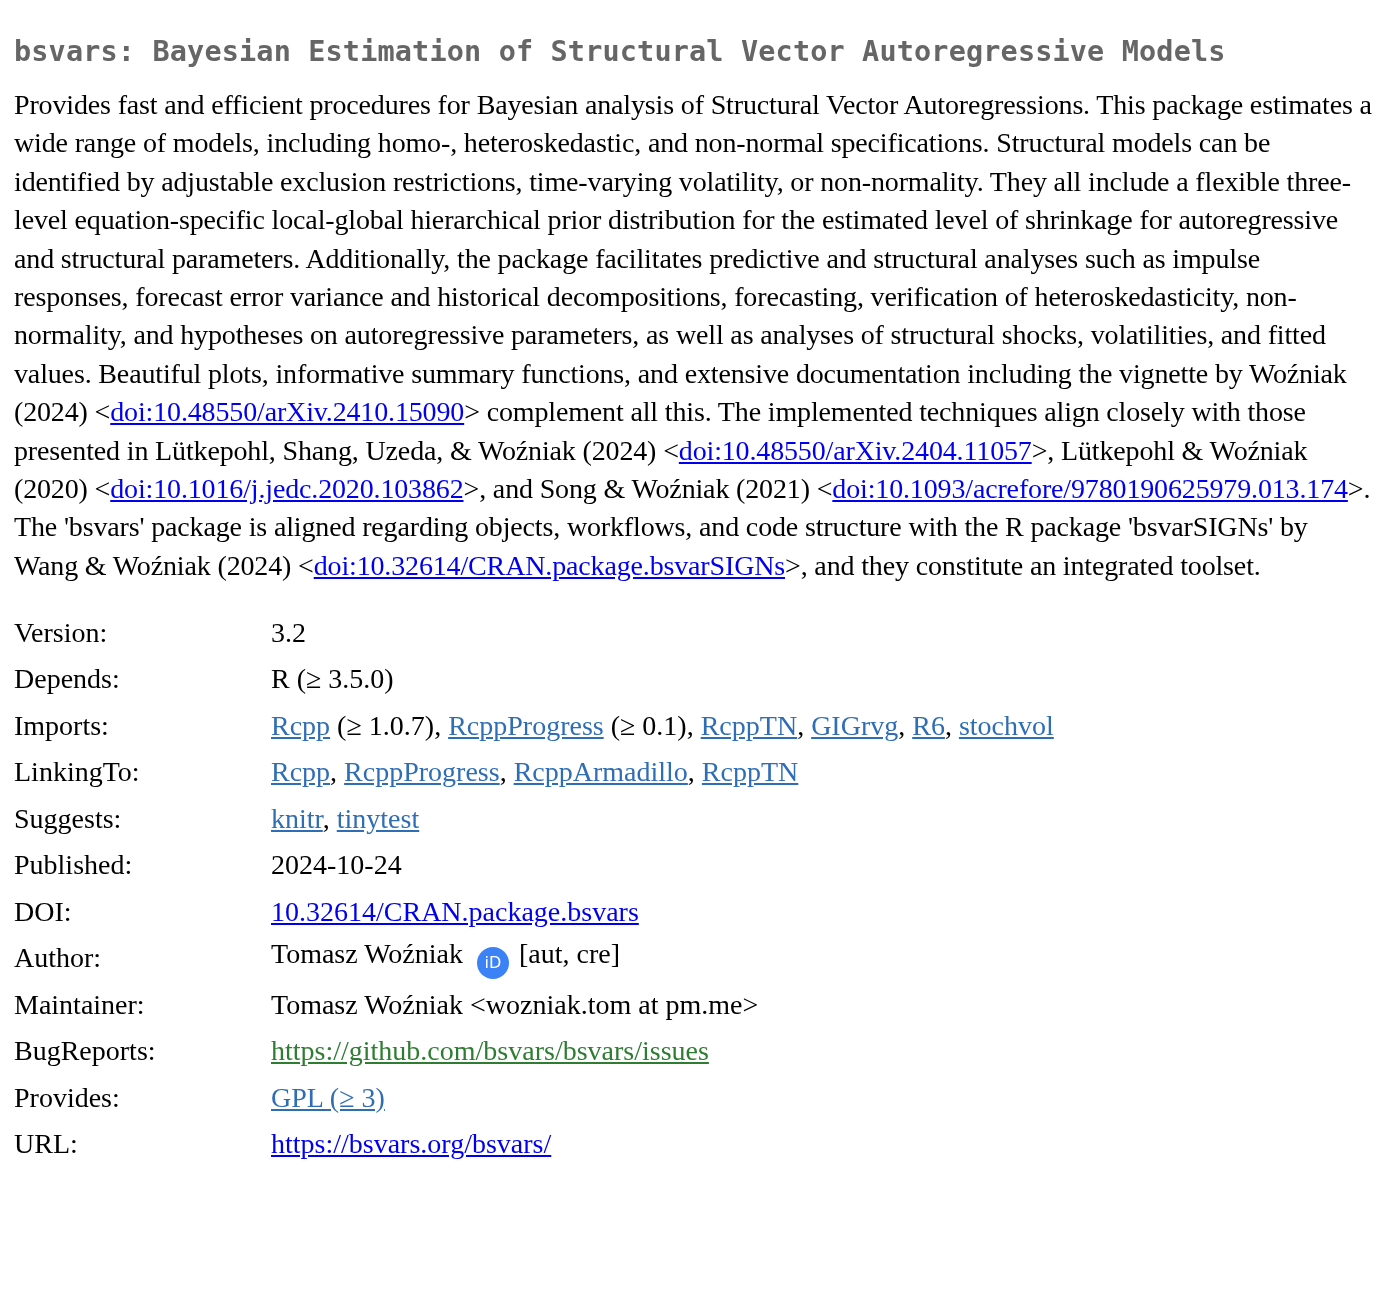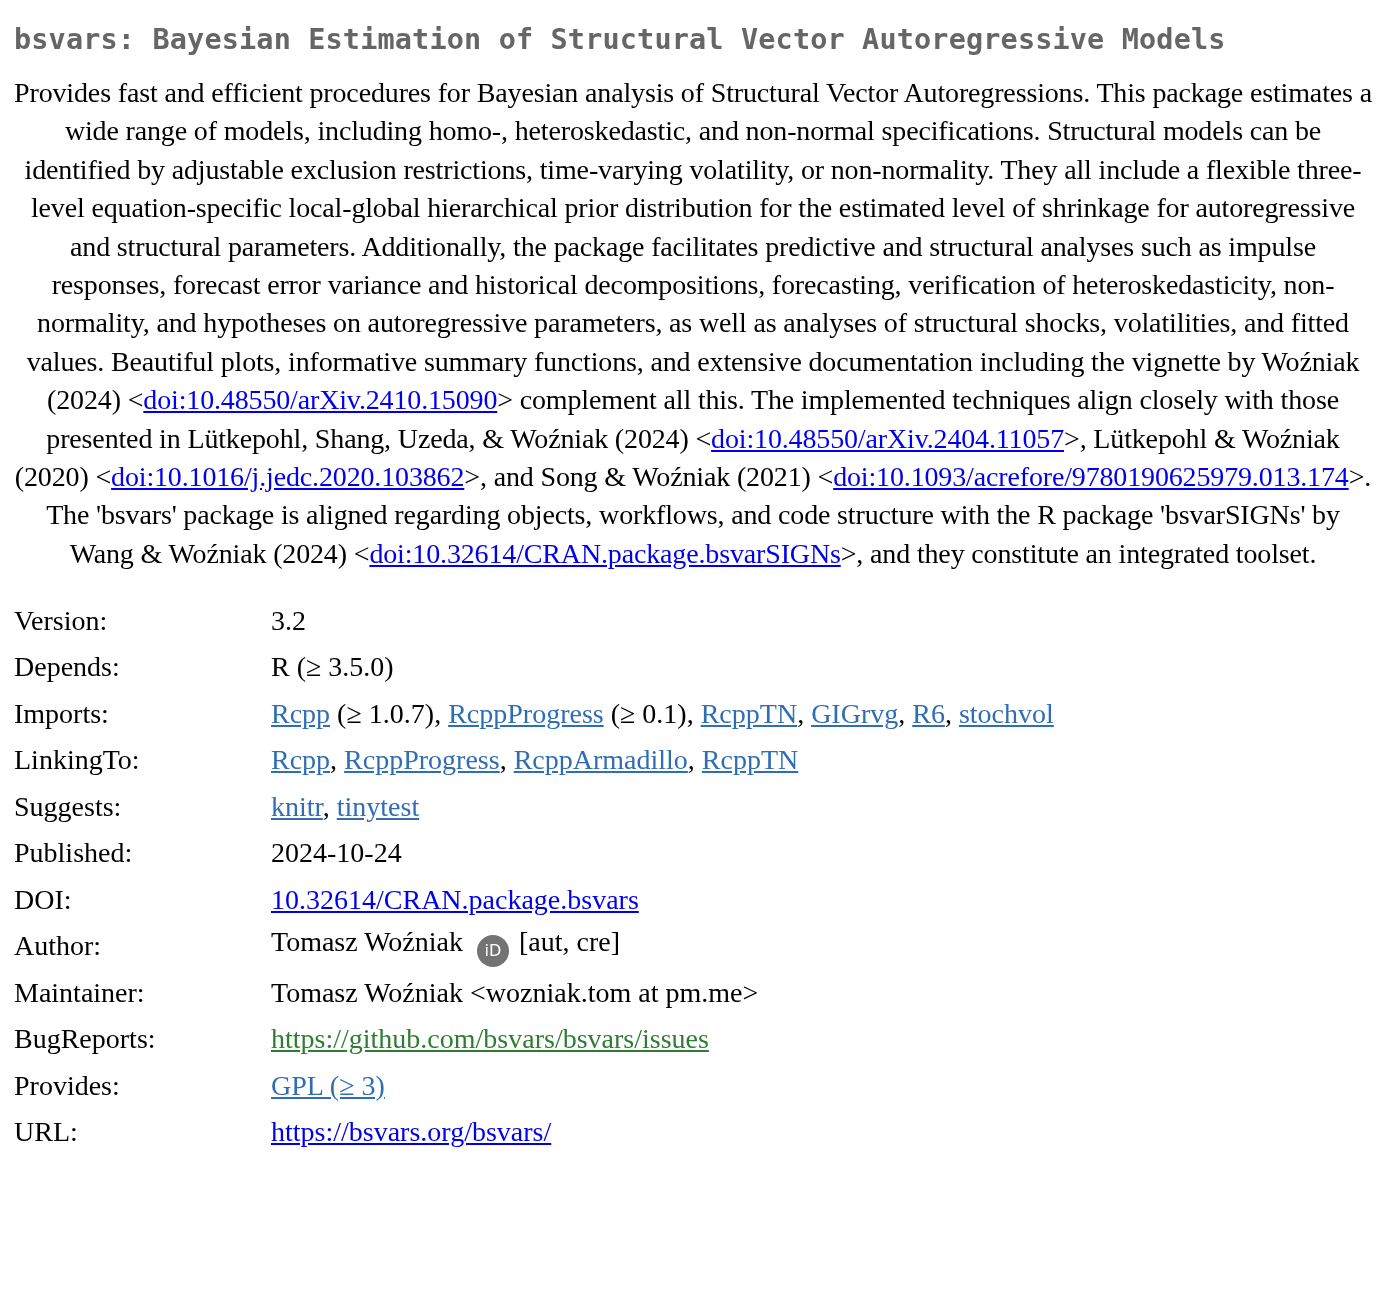--- a/index.html
+++ b/index.html
@@ -1,38 +1,37 @@
 <!DOCTYPE html>
 <html><head>
 <meta charset="utf-8">
 <style>
   html, body { margin: 0; padding: 0; background: #ffffff; }
   body {
     width: 1386px; height: 1300px; overflow: hidden;
     font-family: "Liberation Serif", "DejaVu Serif", serif;
     color: #000;
   }
-  .page { padding: 0 14px 0 14px; }
+  .page { padding: 12px 14px 0 14px; }
   h2.title {
     font-family: "DejaVu Sans Mono", "Liberation Mono", monospace;
     font-weight: bold;
     color: #666666;
     font-size: 28.5px;
     margin: 0;
     padding-top: 22px;
     line-height: 36px;
     letter-spacing: 0.15px;
     white-space: nowrap;
   }
   p.desc {
     font-size: 28px;
     line-height: 38.4px;
     margin: 16px 0 0 0;
     letter-spacing: -0.15px;
-    text-align: center;
   }
   a.doi { color: #0000ee; text-decoration: underline; }
   a.pkg { color: #2f6db5; text-decoration: underline; }
   a.bug { color: #2f7d32; }
   a.plain { color: #0000ee; text-decoration: underline; }
   table.meta {
     border-collapse: separate;
     border-spacing: 6px 0;
     margin-top: 24px;
     margin-left: -6px;
@@ -42,21 +41,21 @@
     padding: 0;
     height: 46.5px;
     vertical-align: middle;
     white-space: nowrap;
   }
   table.meta td.label { width: 251px; }
   .orcid {
     display: inline-block;
     width: 32px; height: 32px;
     border-radius: 50%;
-    background: #737373;
+    background: #3b82f6;
     color: #ffffff;
     font-family: "DejaVu Sans", sans-serif;
     font-size: 16px;
     line-height: 32px;
     text-align: center;
     vertical-align: -5px;
     margin: 0 10px 0 14px;
   }
 </style>
 </head>

